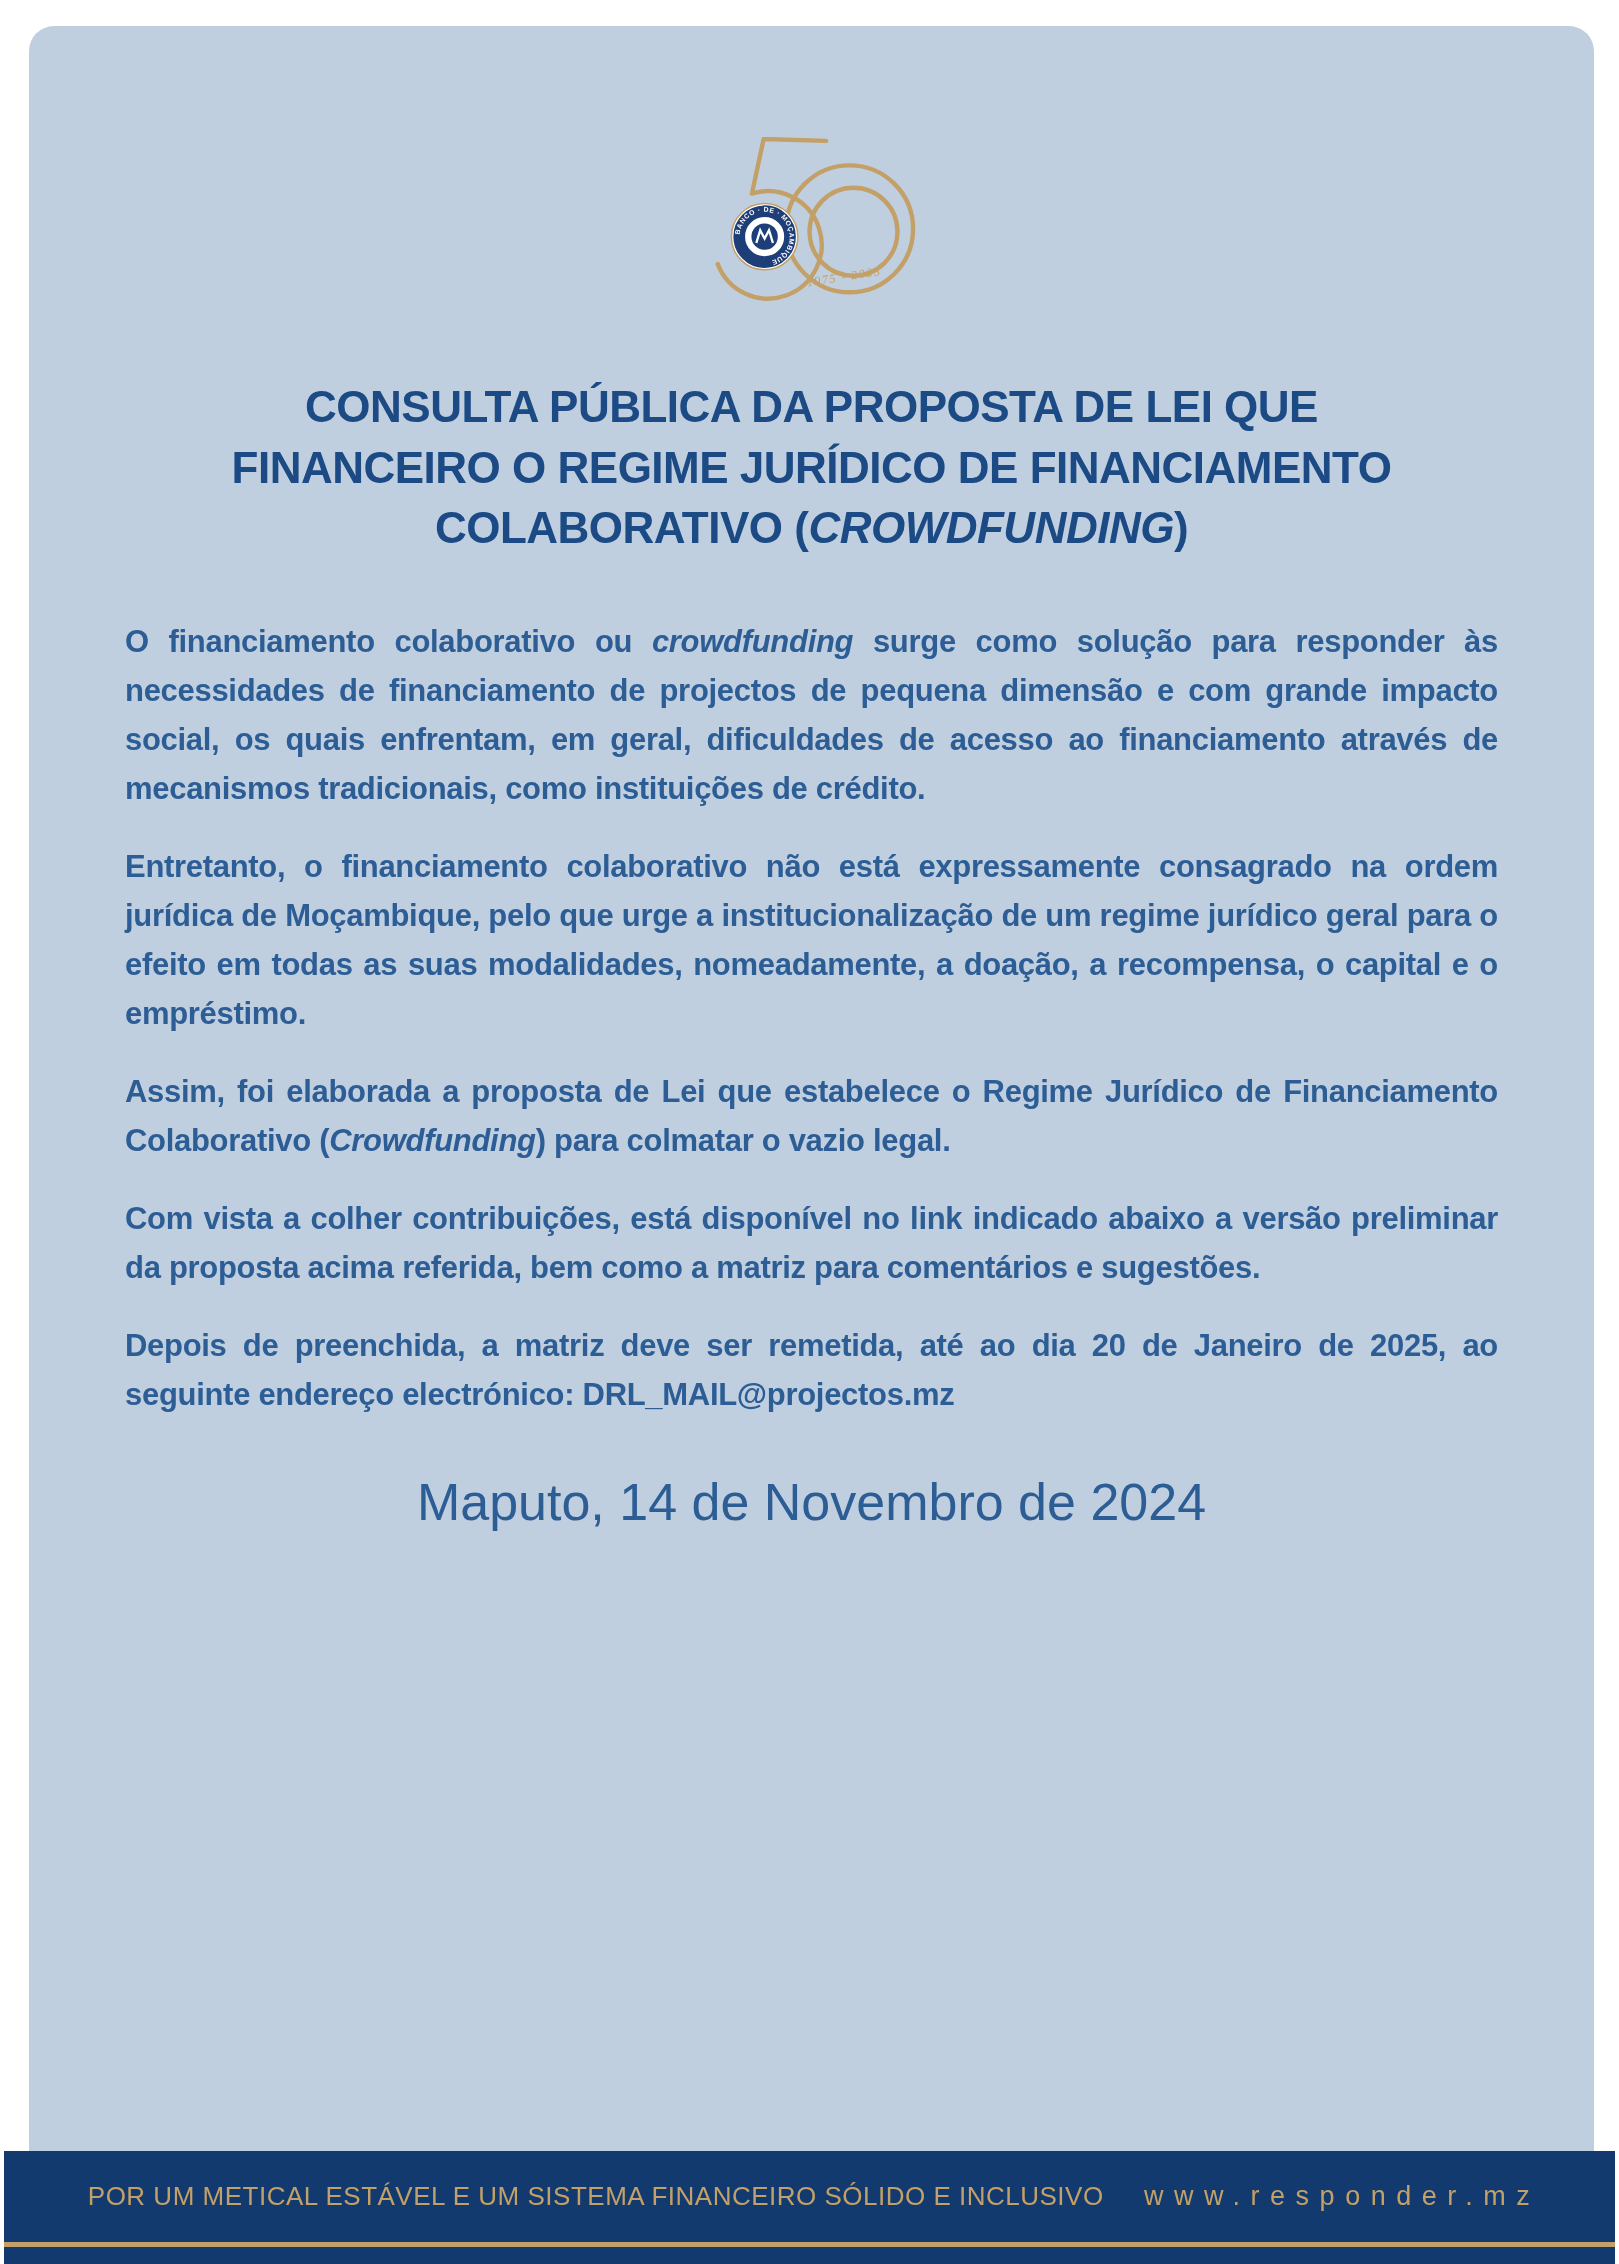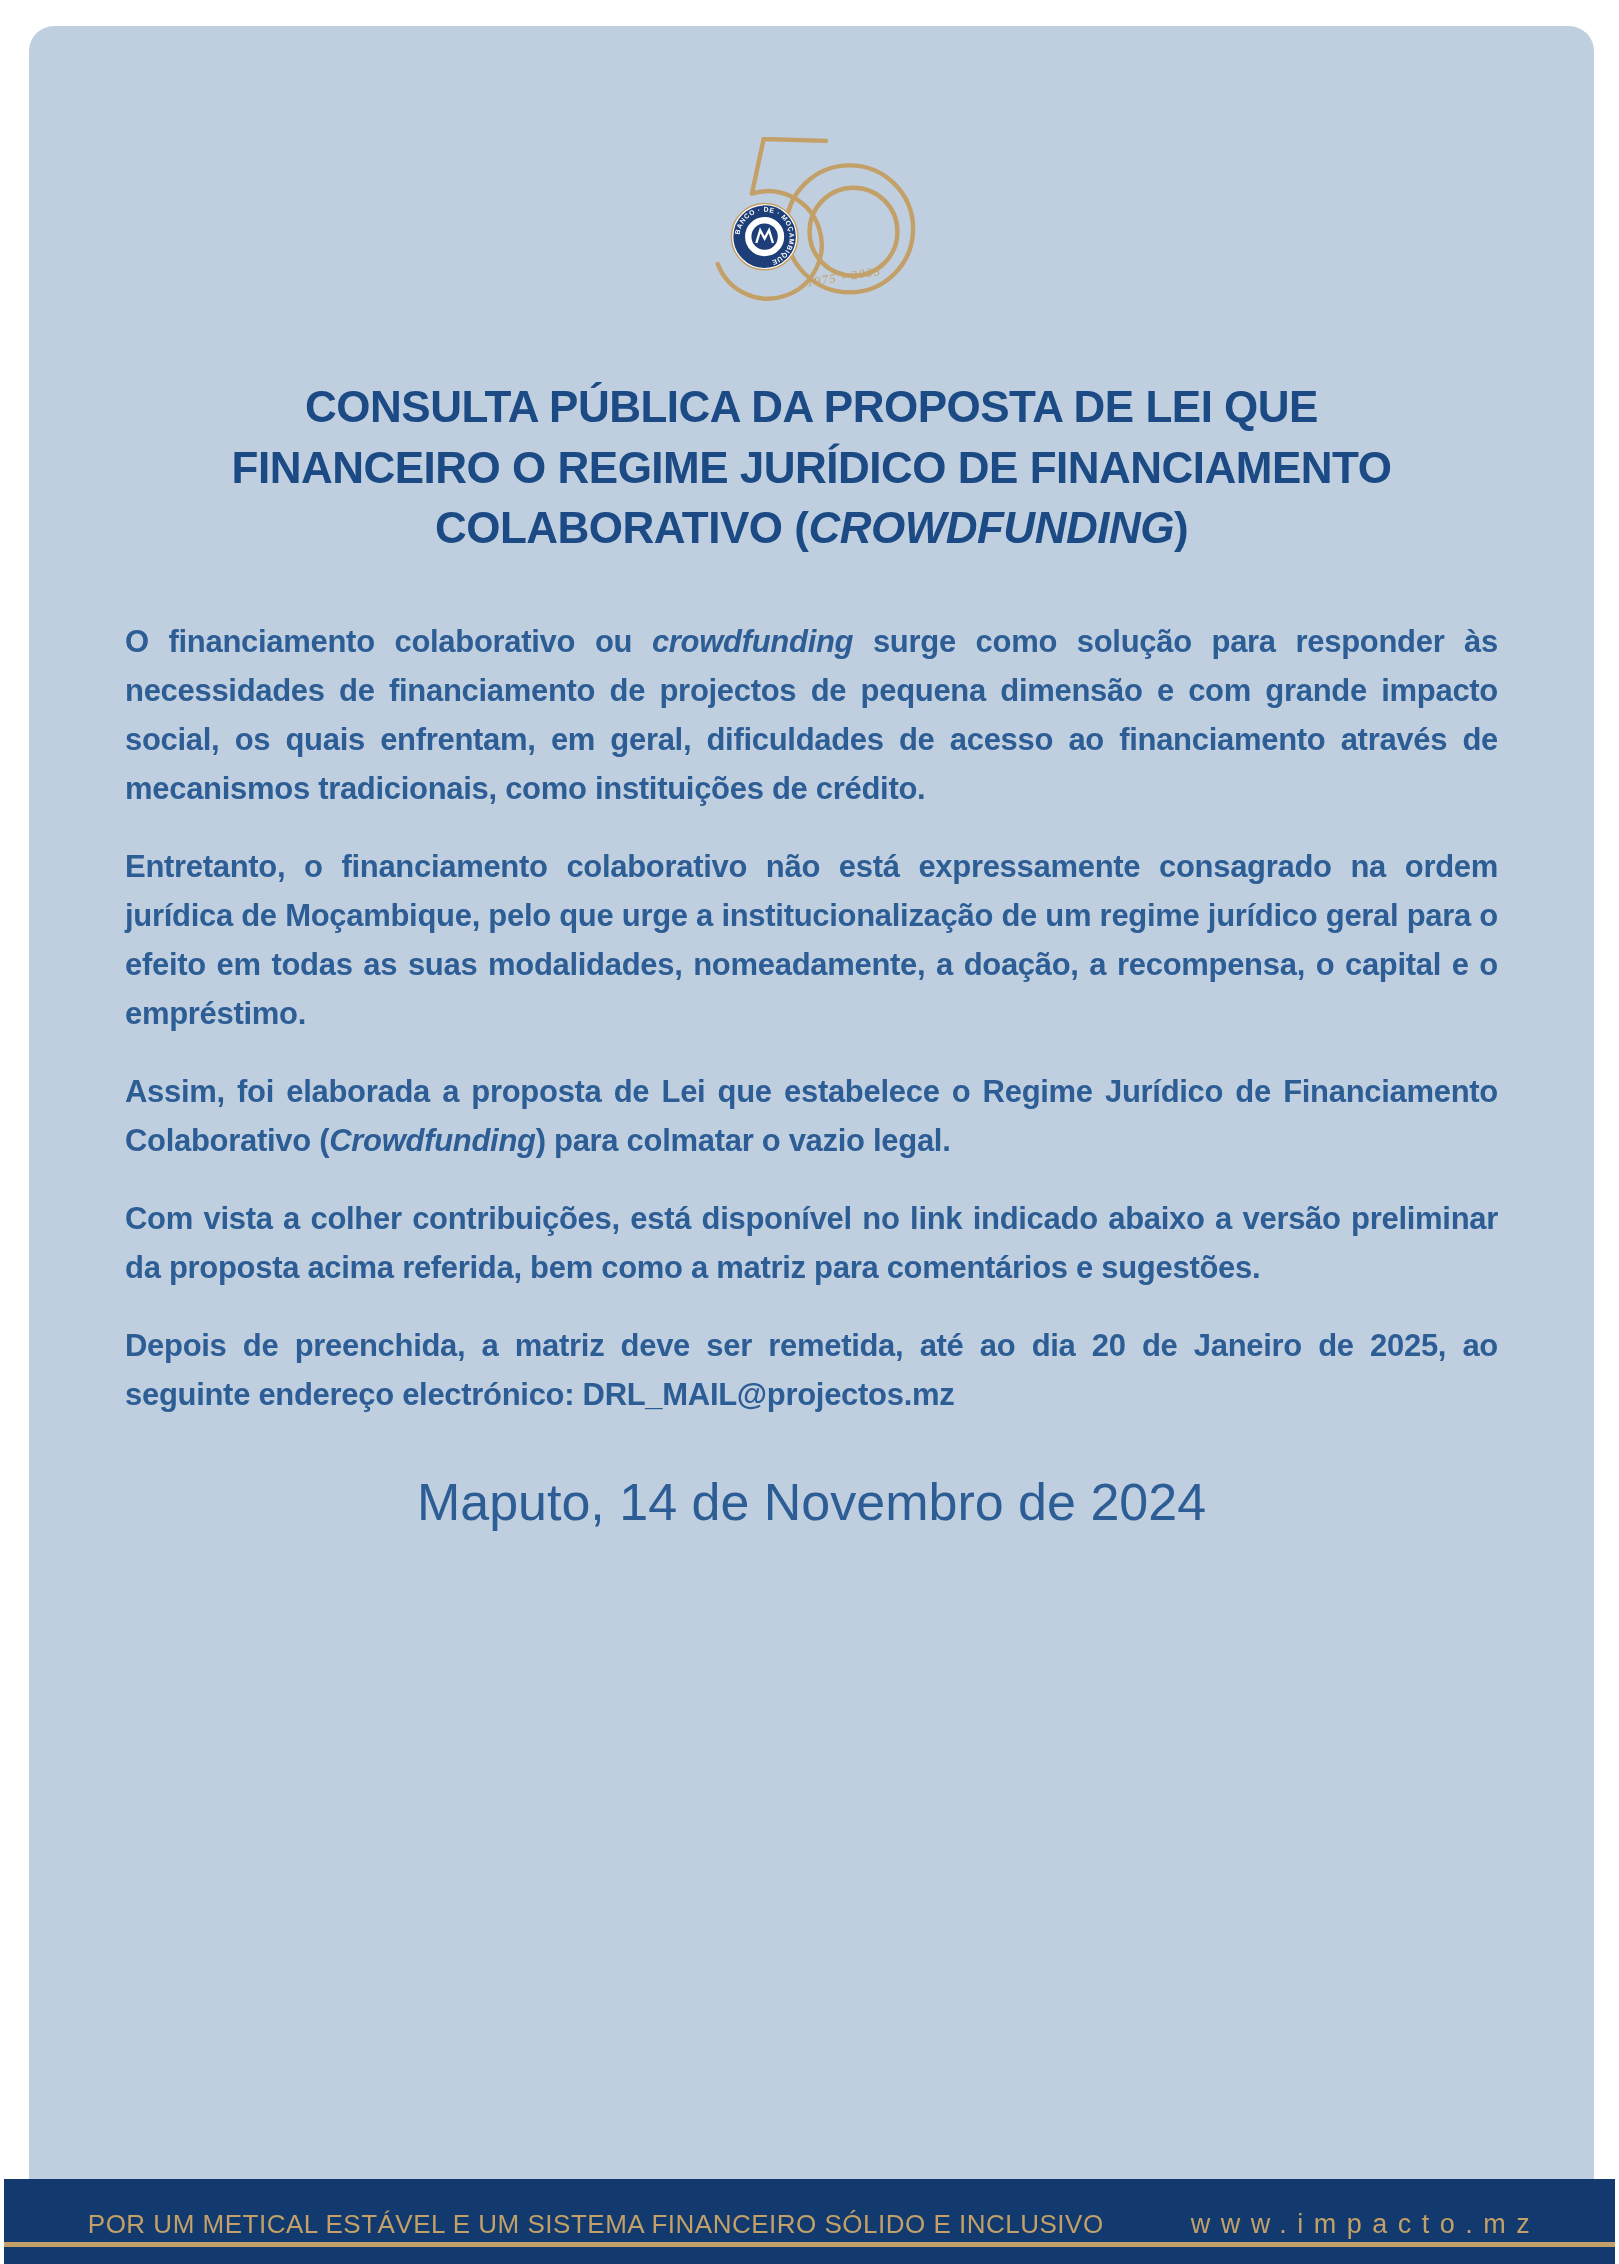--- a/index.html
+++ b/index.html
@@ -28,21 +28,21 @@
   .content p{
     color:var(--body-color);font-size:31px;line-height:1.58;
     text-align:justify;margin-bottom:29px;font-weight:700;letter-spacing:-0.3px;
   }
   em{font-style:italic;}
   .dateline{
     margin-top:52px;text-align:center;color:var(--body-color);
     font-size:52px;font-weight:300;
   }
   .footer{
-    position:absolute;left:3.8px;right:3.8px;bottom:0;height:86px;
+    position:absolute;left:3.8px;right:3.8px;bottom:0;height:114px;
     background:var(--footer-bg);
   }
   .footer-inner{
     height:91px;display:flex;align-items:center;justify-content:space-between;
     padding:0 75px 0 84px;
   }
   .motto{color:var(--gold);font-size:26px;line-height:1.42;letter-spacing:0.5px;white-space:nowrap;}
   .motto .en{font-style:italic;}
   .website{color:var(--gold);font-size:27px;letter-spacing:10.5px;white-space:nowrap;}
   .gold-line{position:absolute;left:0;right:0;bottom:18px;height:4.8px;background:var(--gold);}
@@ -89,17 +89,17 @@
 
   <div class="dateline">Maputo, 14 de Novembro de 2024</div>
 
 </div>
 
 <footer class="footer">
   <div class="footer-inner">
     <div class="motto">
       <div class="pt">POR UM METICAL ESTÁVEL E UM SISTEMA FINANCEIRO SÓLIDO E INCLUSIVO</div>
     </div>
-    <div class="website">www.impacto.mz</div>
+    <div class="website">www.responder.mz</div>
   </div>
   <div class="gold-line"></div>
 </footer>
 
 
 </body></html>

